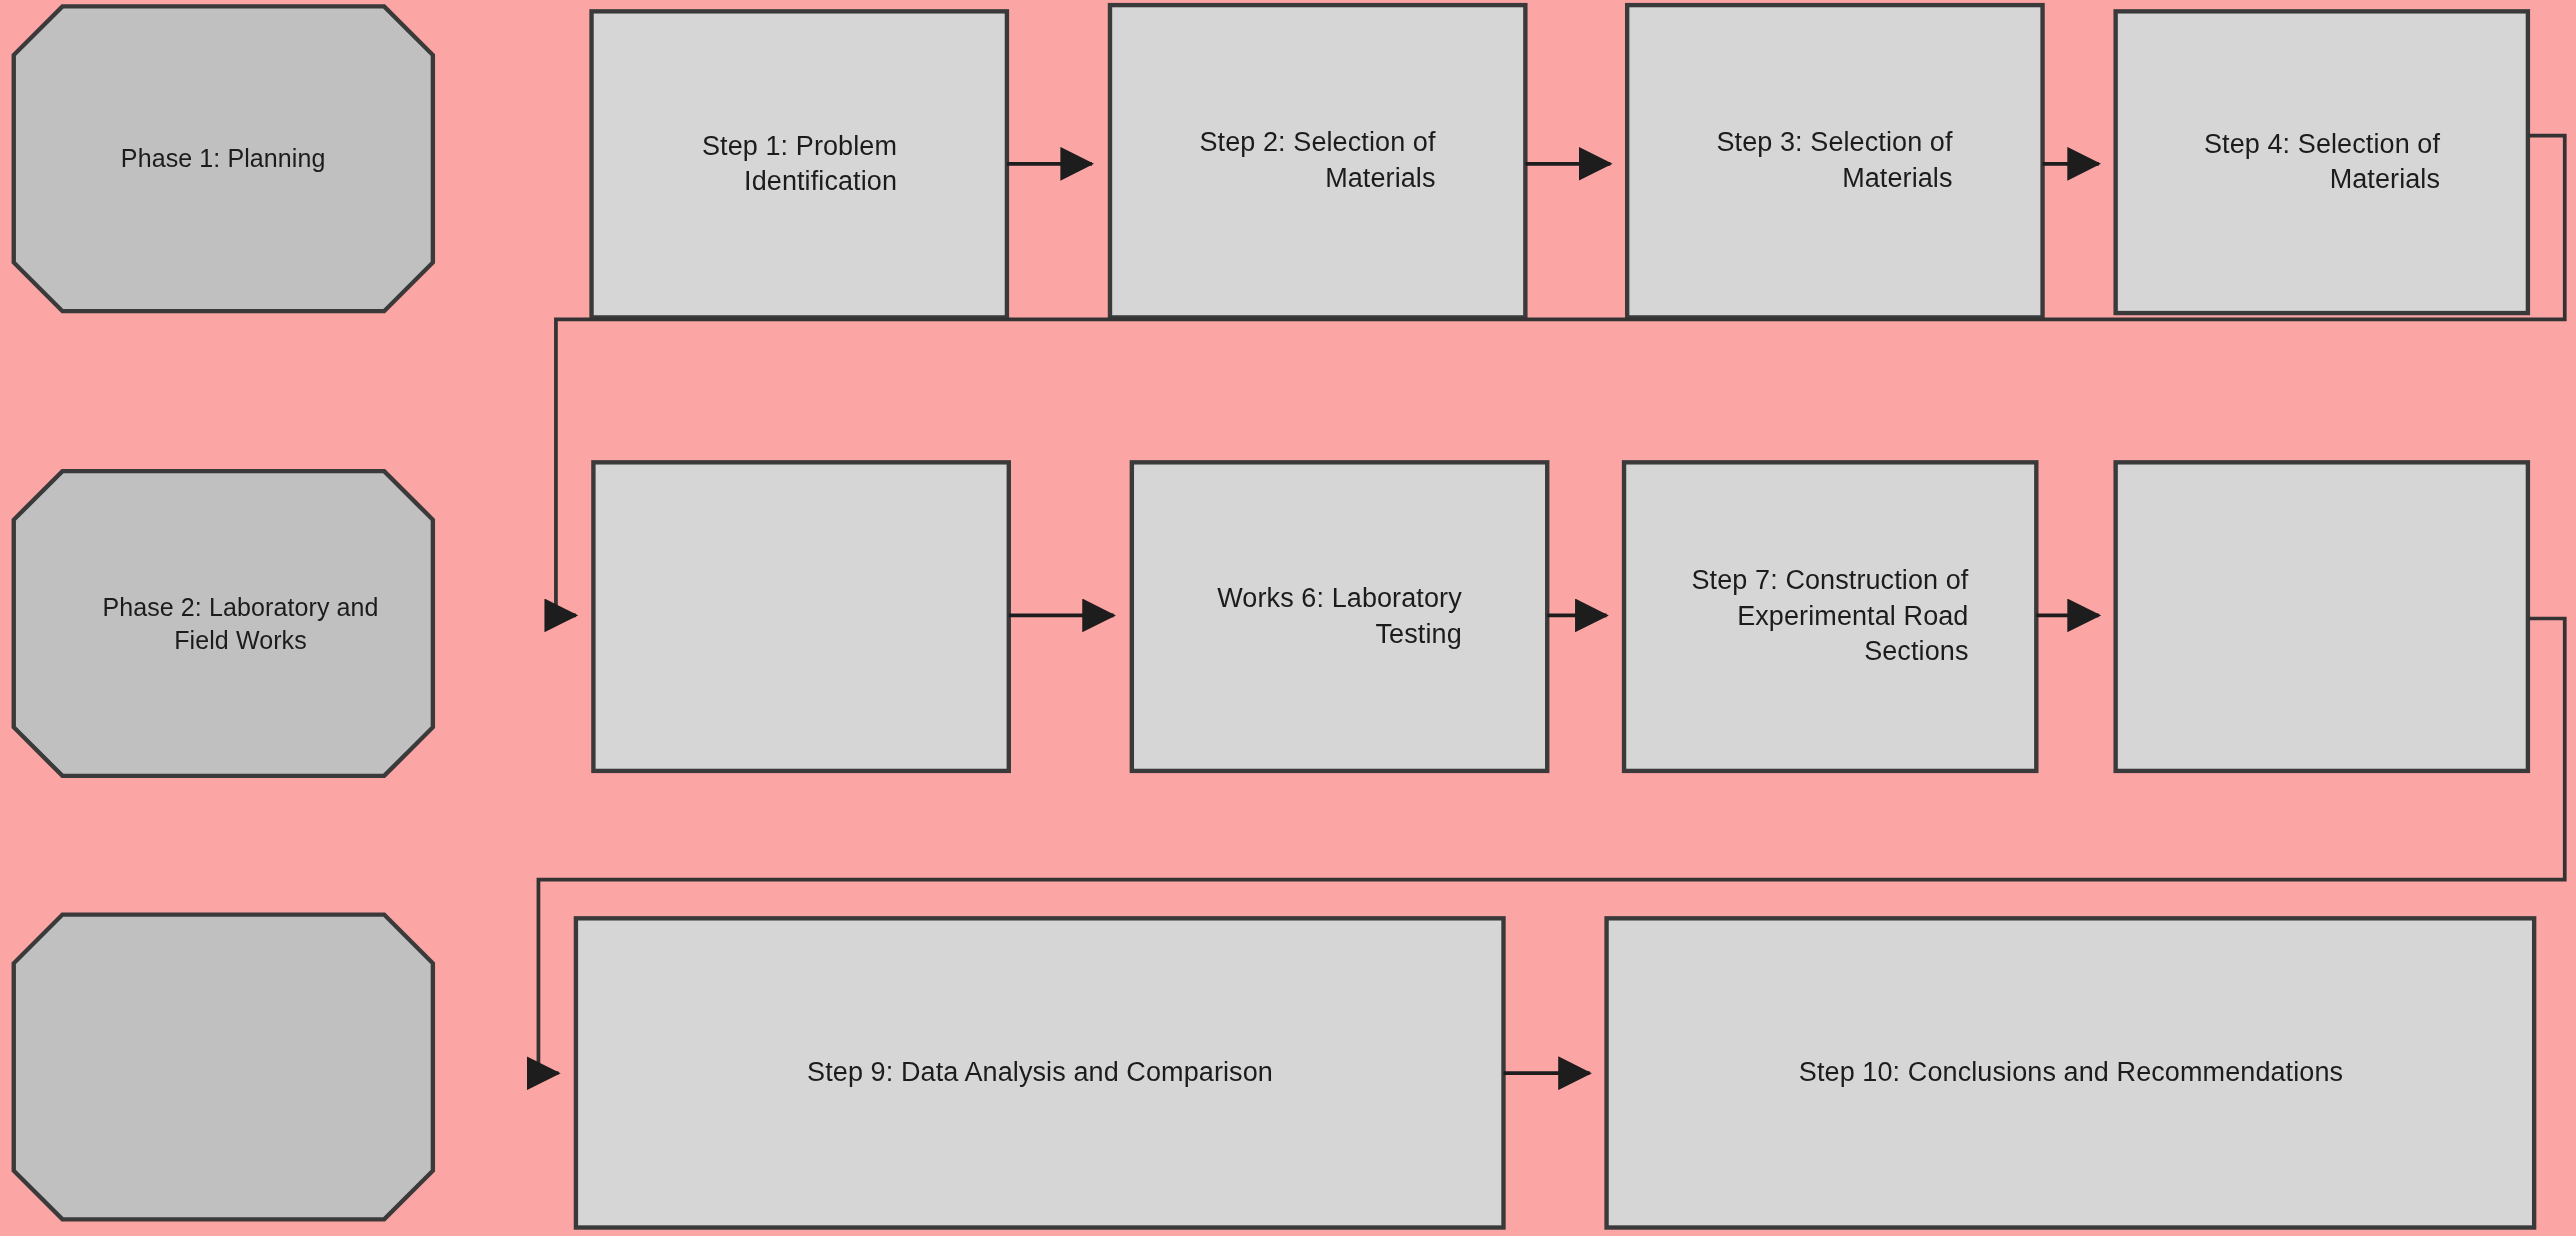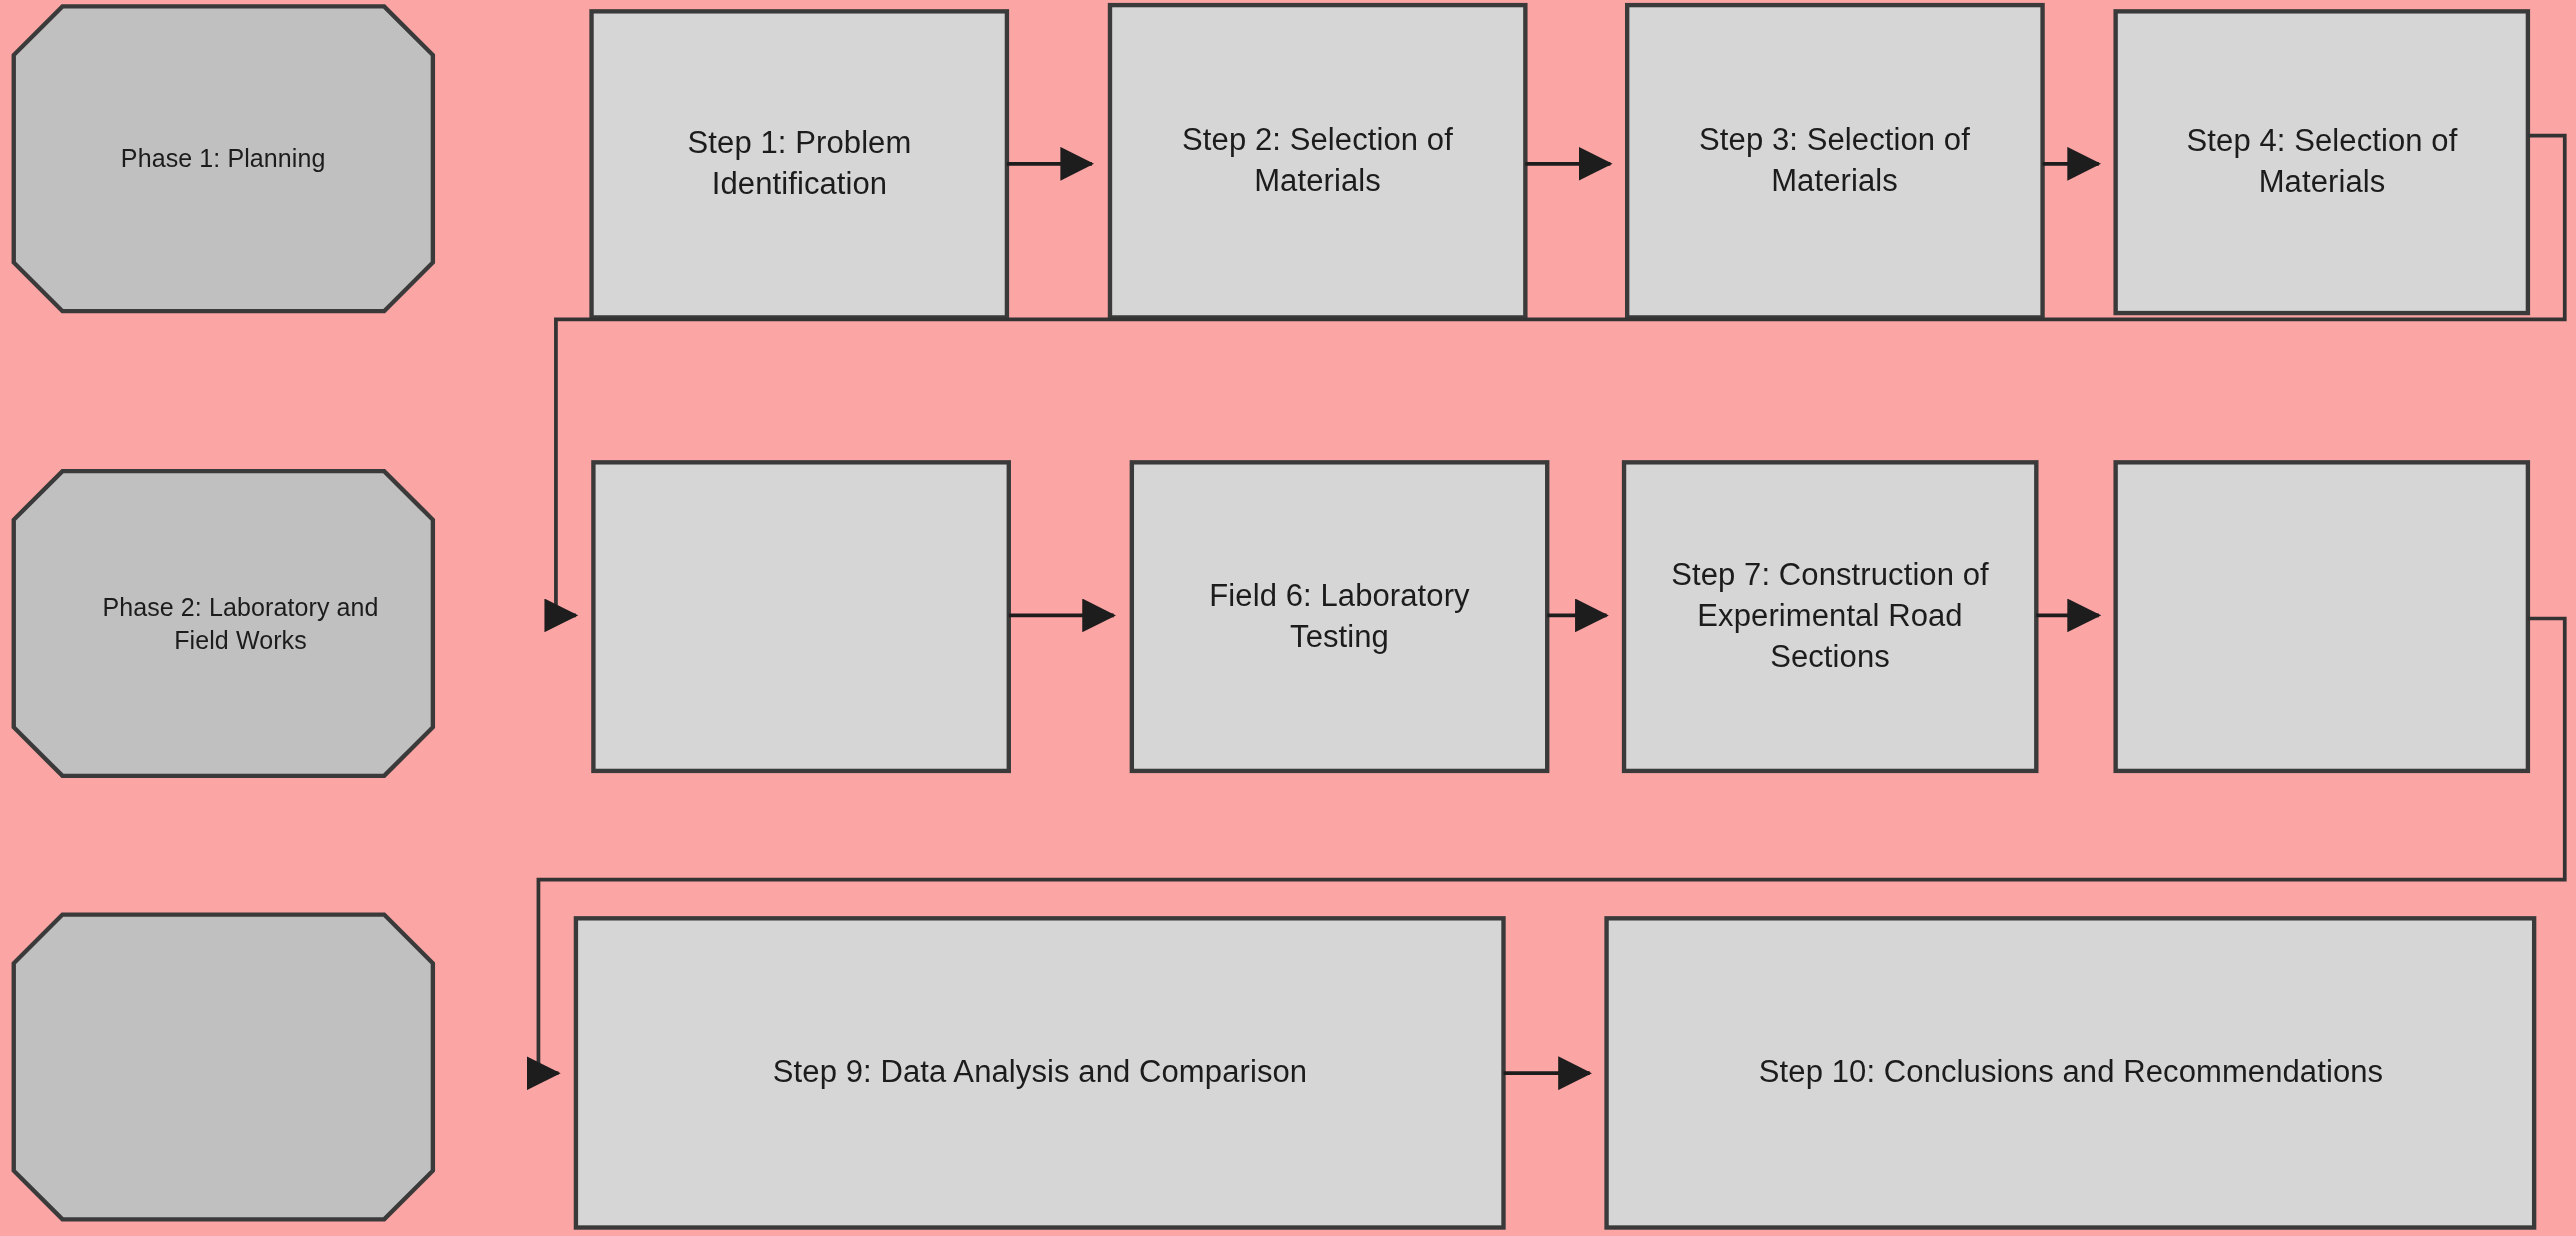--- a/index.html
+++ b/index.html
@@ -34,21 +34,22 @@
     font-size: 25px;
     line-height: 1.32;
     letter-spacing: 0.1px;
     white-space: pre-line;
     pointer-events: none;
   }
   .phase-label {
     font-size: 25px;
   }
   .step-label {
-    font-size: 31px;
+    font-size: 27px;
+    text-align: right;
   }
 </style>
 </head>
 <body>
 
 <div id="stage">
 
   <svg id="flow-svg" viewBox="0 0 4124 1980">
     <defs>
       <marker id="arrowhead" markerWidth="9" markerHeight="9" refX="8.4" refY="4.5" orient="auto" markerUnits="strokeWidth">
@@ -96,21 +97,21 @@
 
   <div class="node-label step-label" style="left:592px; top:11.2px; width:415px; height:306px;">Step 1: Problem
 Identification</div>
   <div class="node-label step-label" style="left:1110px; top:5px; width:415px; height:312px;">Step 2: Selection of
 Materials</div>
   <div class="node-label step-label" style="left:1627px; top:5px; width:415px; height:312px;">Step 3: Selection of
 Materials</div>
   <div class="node-label step-label" style="left:2116px; top:11.2px; width:412px; height:302px;">Step 4: Selection of
 Materials</div>
 
-  <div class="node-label step-label" style="left:1132px; top:462px; width:415px; height:309px;">Field 6: Laboratory
+  <div class="node-label step-label" style="left:1132px; top:462px; width:415px; height:309px;">Works 6: Laboratory
 Testing</div>
   <div class="node-label step-label" style="left:1624px; top:462px; width:412px; height:309px;">Step 7: Construction of
 Experimental Road
 Sections</div>
 
   <div class="node-label step-label" style="left:576px; top:918px; width:928px; height:309px;">Step 9: Data Analysis and Comparison</div>
   <div class="node-label step-label" style="left:1607px; top:918px; width:928px; height:309px;">Step 10: Conclusions and Recommendations</div>
 
 </div>
 

